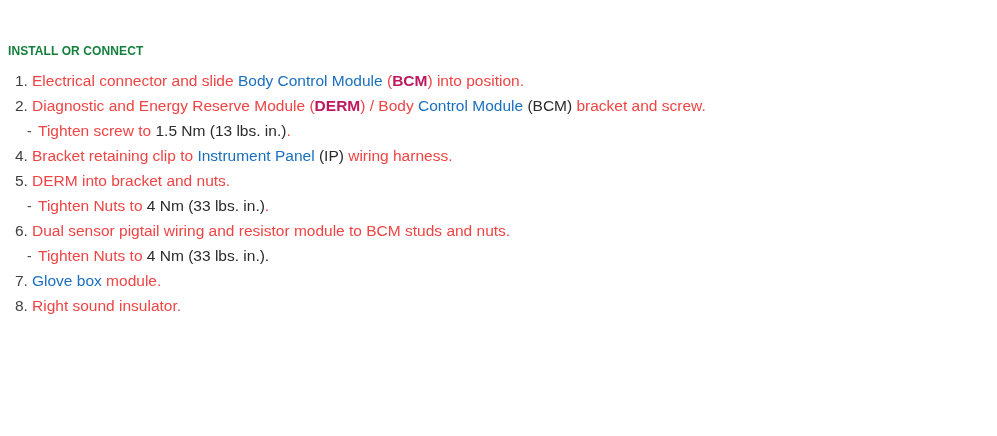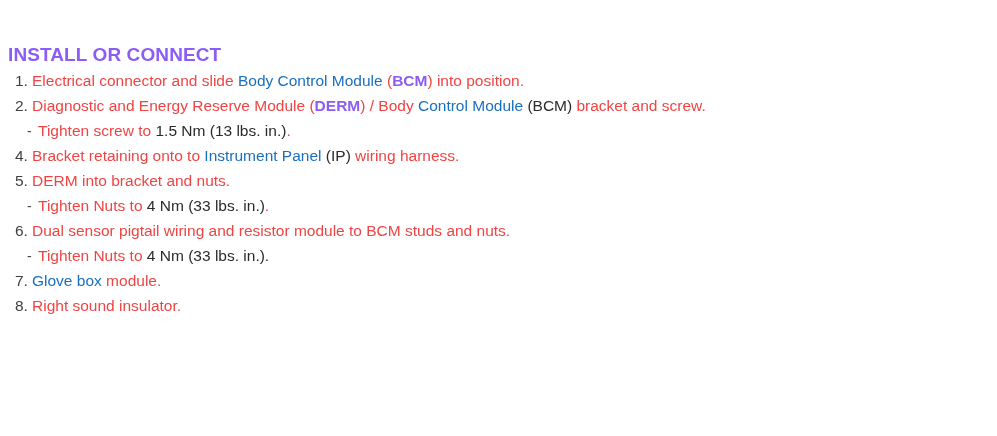--- a/index.html
+++ b/index.html
@@ -21,23 +21,23 @@
     width: 997px;
     height: 436px;
     background: #ffffff;
     box-sizing: border-box;
     padding: 0;
   }
   .section-heading {
     position: absolute;
     left: 8px;
     top: 44px;
-    font-size: 19px;
+    font-size: 12px;
     font-weight: bold;
-    color: #8b5cf6;
+    color: #15803d;
     letter-spacing: 0.1px;
     white-space: nowrap;
   }
   .proc-list {
     position: absolute;
     left: 0;
     top: 68px;
     width: 997px;
   }
   .line {
@@ -70,36 +70,36 @@
     color: #ef4444;
   }
   .seg-bold {
     font-weight: normal;
     color: #2b2b2b;
   }
   .seg-link {
     color: #1a6fbf;
   }
   .seg-linkbold {
-    color: #8b5cf6;
+    color: #be185d;
     font-weight: bold;
   }
 </style>
 </head>
 <body>
 
 <div class="page">
 
   <div class="section-heading">INSTALL OR CONNECT</div>
 
   <div class="proc-list">
       <div class="line step"><span class="marker">1.</span><span><span class="txt">Electrical connector and slide </span><span class="seg-link">Body Control Module</span><span class="txt"> (</span><span class="seg-linkbold">BCM</span><span class="txt">) into position.</span></span></div>
       <div class="line step"><span class="marker">2.</span><span><span class="txt">Diagnostic and Energy Reserve Module (</span><span class="seg-linkbold">DERM</span><span class="txt">) / Body </span><span class="seg-link">Control Module</span><span class="txt"> </span><span class="seg-bold">(BCM)</span><span class="txt"> bracket and screw.</span></span></div>
       <div class="line sub"><span class="marker">-</span><span><span class="txt">Tighten screw to </span><span class="seg-bold">1.5 Nm (13 lbs. in.)</span><span class="txt">.</span></span></div>
-      <div class="line step"><span class="marker">4.</span><span><span class="txt">Bracket retaining onto to </span><span class="seg-link">Instrument Panel</span><span class="txt"> </span><span class="seg-bold">(IP)</span><span class="txt"> wiring harness.</span></span></div>
+      <div class="line step"><span class="marker">4.</span><span><span class="txt">Bracket retaining clip to </span><span class="seg-link">Instrument Panel</span><span class="txt"> </span><span class="seg-bold">(IP)</span><span class="txt"> wiring harness.</span></span></div>
       <div class="line step"><span class="marker">5.</span><span><span class="txt">DERM into bracket and nuts.</span></span></div>
       <div class="line sub"><span class="marker">-</span><span><span class="txt">Tighten Nuts to </span><span class="seg-bold">4 Nm (33 lbs. in.)</span><span class="txt">.</span></span></div>
       <div class="line step"><span class="marker">6.</span><span><span class="txt">Dual sensor pigtail wiring and resistor module to BCM studs and nuts.</span></span></div>
       <div class="line sub"><span class="marker">-</span><span><span class="txt">Tighten Nuts to </span><span class="seg-bold">4 Nm (33 lbs. in.).</span></span></div>
       <div class="line step"><span class="marker">7.</span><span><span class="seg-link">Glove box</span><span class="txt"> module.</span></span></div>
       <div class="line step"><span class="marker">8.</span><span><span class="txt">Right sound insulator.</span></span></div>
     </div>
 
 </div>
 

